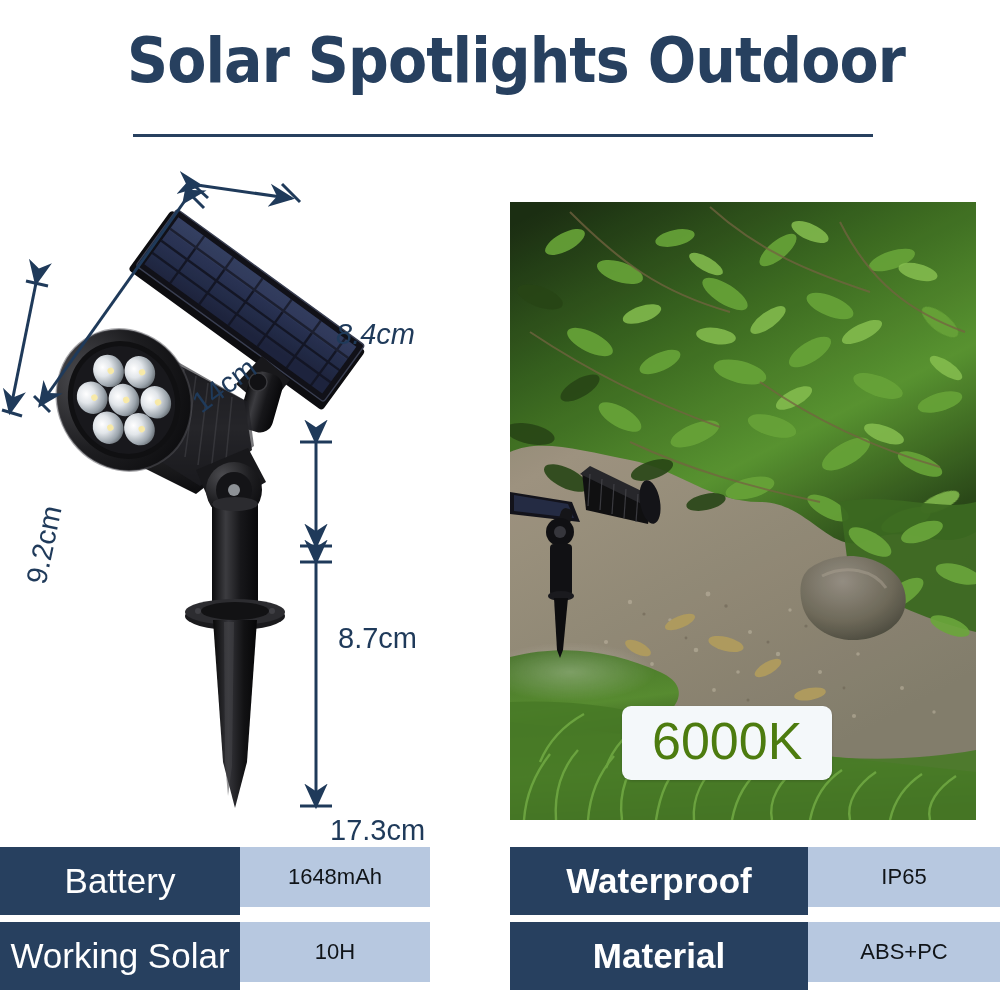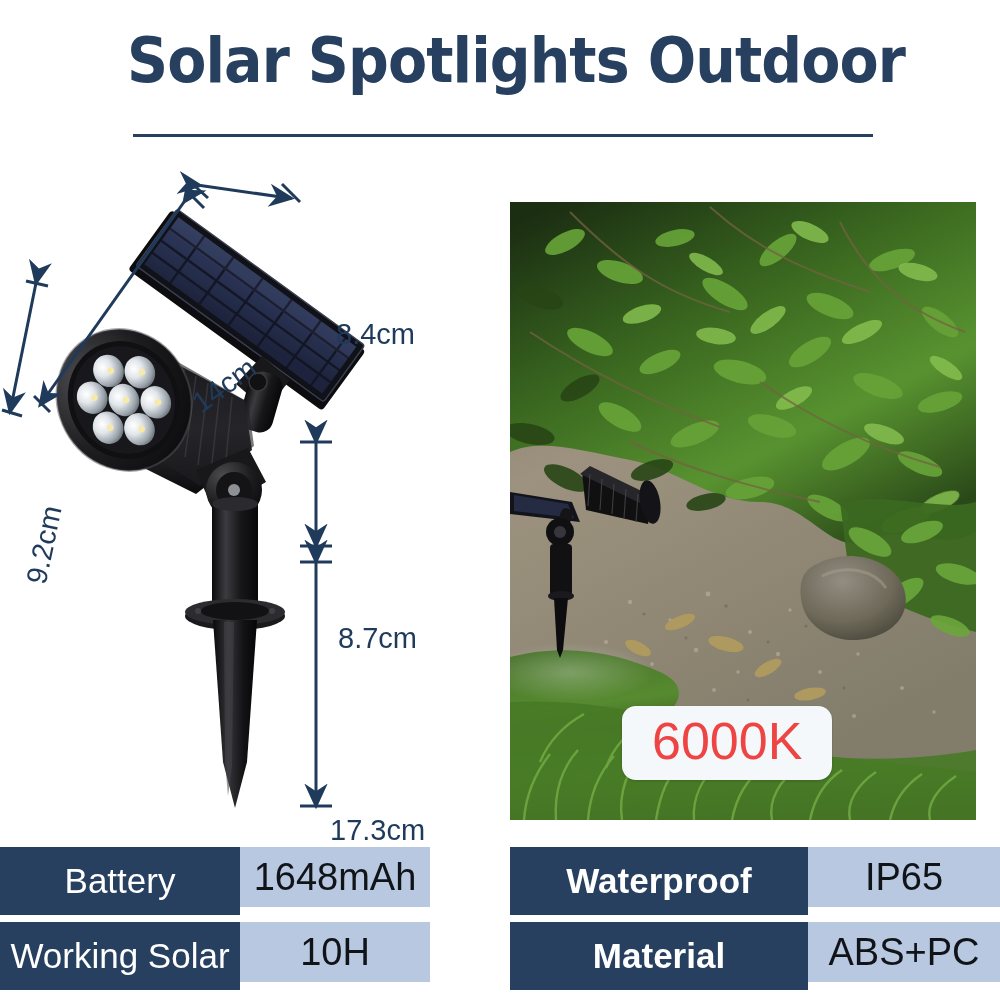--- a/index.html
+++ b/index.html
@@ -32,38 +32,38 @@
   #diagram svg { display:block; }
 
   .dim-text {
     position:absolute;
     font-family:"Liberation Sans", sans-serif;
     color:#1F3A5A;
     font-size:29px;
     white-space:nowrap;
     letter-spacing:0px;
   }
-  #dim-84  { left:336px; top:168px; }
+  #dim-84  { left:336px; top:168px;font-style:italic; }
   #dim-14  { left:186px; top:243px; transform: rotate(-36deg); transform-origin: left top; }
   #dim-92  { left:20px;  top:430px; transform: rotate(-78deg); transform-origin: left top; }
   #dim-87  { left:338px; top:472px; }
   #dim-173 { left:330px; top:658px;margin-top:6px; }
 
   
   #photo {
     position:absolute; left:510px; top:202px; width:466px; height:618px;
     overflow:hidden; background:#3d5a2a;
   }
   #photo svg { display:block; }
   #badge-6000k {
     position:absolute; left:622px; top:706px;
     background:#F4F8FA;
-    border-radius:14px;
+    border-radius:9px;
     padding:6px 30px 10px 30px;
-    color:#ef4444;
+    color:#4d7c0f;
     font-size:52px;
     line-height:58px;
     font-family:"Liberation Sans", sans-serif;
     box-shadow:0 1px 3px rgba(0,0,0,0.18);
   }
 
   
   #spec-table { position:absolute; left:0; top:847px; width:1000px; height:153px; }
   .spec-group { position:absolute; width:490px; }
   #group-left  { left:0px; }
@@ -72,21 +72,21 @@
   .row-1 { top:0px; }
   .row-2 { top:75px; }
   .spec-label {
     background:#27405F; color:#ffffff;
     display:flex; align-items:center; justify-content:center;
     font-size:35px; height:68px;
   }
   .spec-value {
     background:#B7C8E0; color:#101418;
     display:flex; align-items:center; justify-content:center;
-    font-size:38px; height:60px;
+    font-size:22px; height:60px;
   }
   #group-left .spec-label  { width:240px;text-align:center; }
   #group-left .spec-value  { width:190px; }
   #group-right .spec-label { width:298px;font-weight:bold; }
   #group-right .spec-value { width:192px; }
 </style>
 </head>
 <body>
 
 <div id="page">

